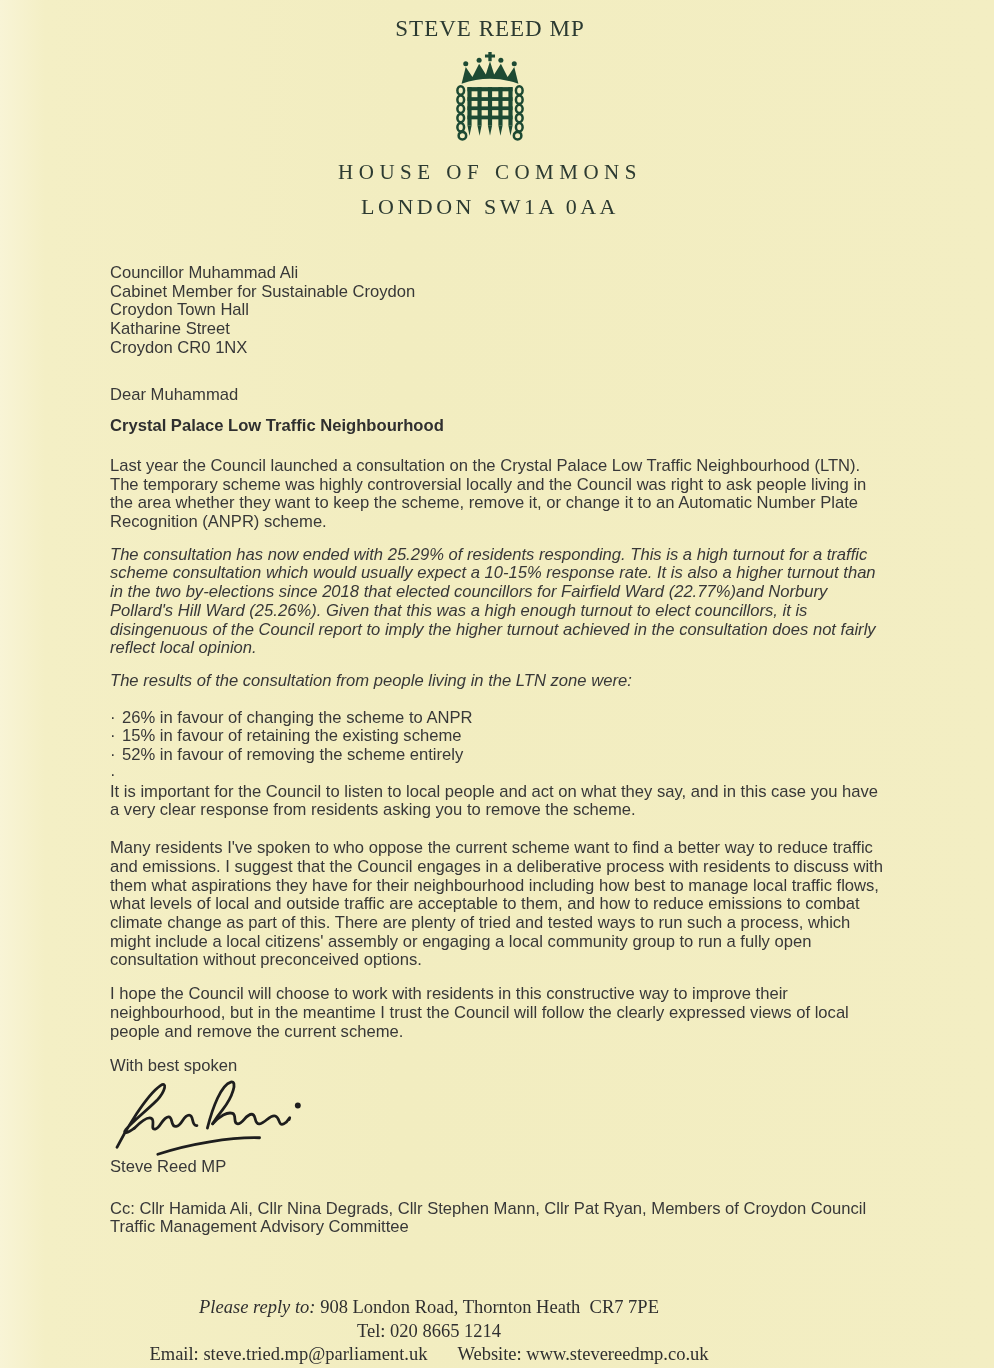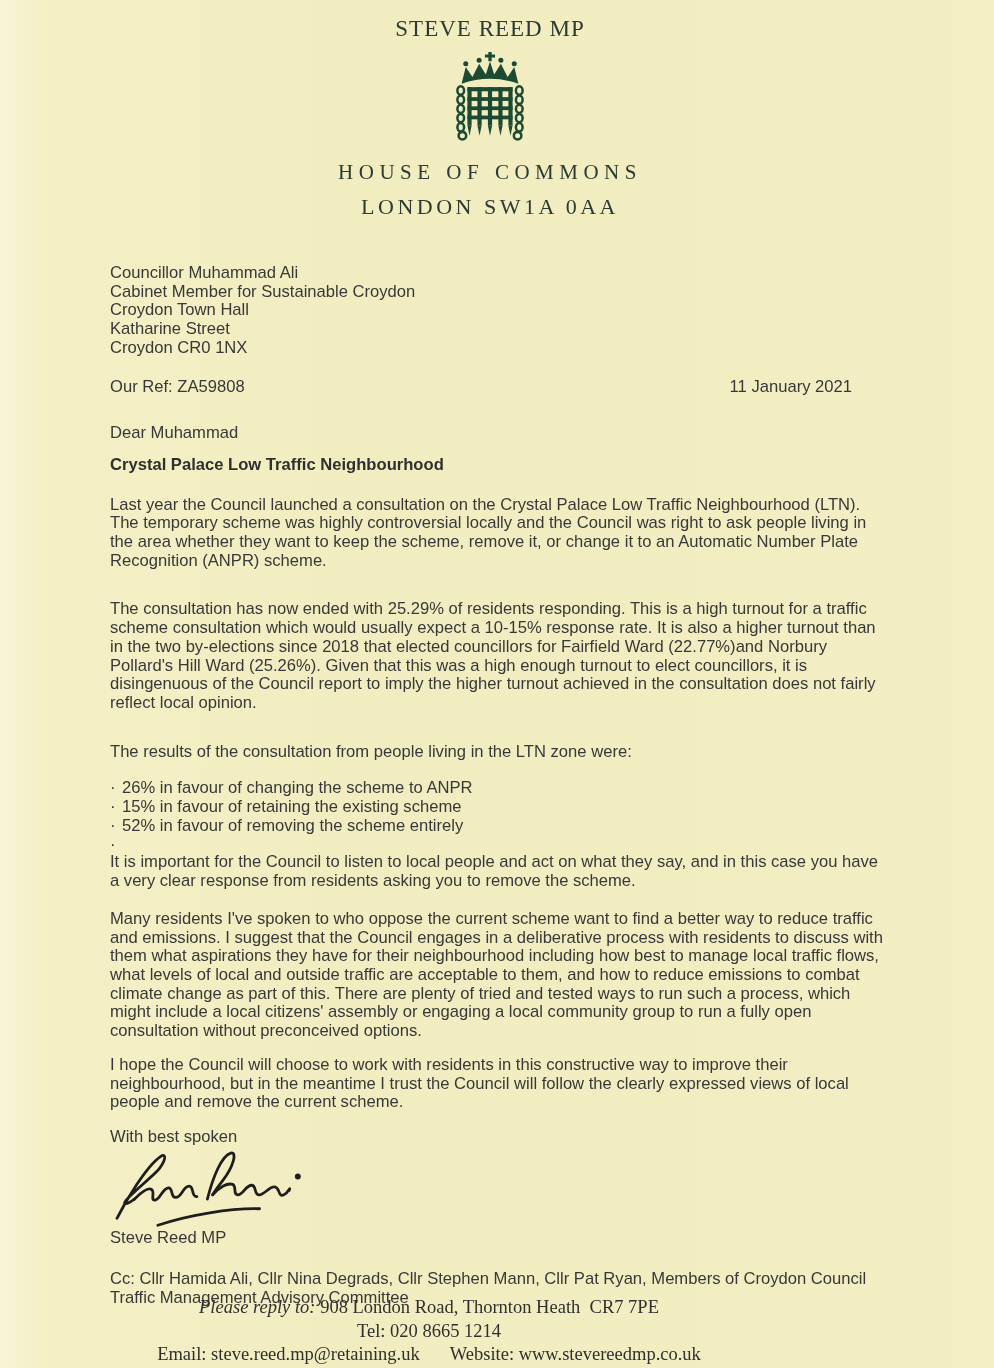--- a/index.html
+++ b/index.html
@@ -56,21 +56,21 @@
   .recipient div { white-space: nowrap; }
   .ref-row {
     margin-top: 20px;
     display: flex;
     justify-content: space-between;
   }
   .ref-row .date { margin-right: 36px; }
   .salutation { margin-top: 28px; }
   .subject { margin-top: 13px; font-weight: bold; color: #2f2f2f; }
   .para-1 { margin-top: 21px; }
-  .para { margin-top: 30px; }
+  .para { margin-top: 14px; font-style: italic; }
   .bullets { margin-top: 18px; }
   .bullet-row { display: flex; }
   .bullet-row .marker { width: 12px; flex: 0 0 12px; }
   .stray-dot { margin-top: 3px; height: 13px; line-height: 13px; }
   .para-tight { margin-top: 2px; }
   .para-many { margin-top: 19px; }
   .para-hope { margin-top: 15px; }
   .closing { margin-top: 16px; }
   .sig-wrap { margin-top: 0px; margin-left: -10px; height: 80px; }
   .signer { margin-top: 2px; }
@@ -155,24 +155,20 @@
   <div class="letter-body">
 
     <div class="recipient">
       <div>Councillor Muhammad Ali</div>
       <div>Cabinet Member for Sustainable Croydon</div>
       <div>Croydon Town Hall</div>
       <div>Katharine Street</div>
       <div>Croydon CR0 1NX</div>
     </div>
 
-    <div class="ref-row">
-      <span>Our Ref: ZA59808</span>
-      <span class="date">11 January 2021</span>
-    </div>
 
     <div class="salutation">Dear Muhammad</div>
 
     <div class="subject">Crystal Palace Low Traffic Neighbourhood</div>
 
     <div class="para-1">Last year the Council launched a consultation on the Crystal Palace Low Traffic Neighbourhood (LTN). The temporary scheme was highly controversial locally and the Council was right to ask people living in the area whether they want to keep the scheme, remove it, or change it to an Automatic Number Plate Recognition (ANPR) scheme.</div>
 
     <div class="para">The consultation has now ended with 25.29% of residents responding. This is a high turnout for a traffic scheme consultation which would usually expect a 10-15% response rate. It is also a higher turnout than in the two by-elections since 2018 that elected councillors for Fairfield Ward (22.77%)and Norbury Pollard's Hill Ward (25.26%). Given that this was a high enough turnout to elect councillors, it is disingenuous of the Council report to imply the higher turnout achieved in the consultation does not fairly reflect local opinion.</div>
 
     <div class="para">The results of the consultation from people living in the LTN zone were:</div>
@@ -226,17 +222,17 @@
     <div class="cc-block">Cc: Cllr Hamida Ali, Cllr Nina Degrads, Cllr Stephen Mann, Cllr Pat Ryan, Members of Croydon Council Traffic Management Advisory Committee</div>
 
   </div>
 
   <div class="page-footer">
     <div>
       <span class="italic">Please reply to:</span><span class="pre"> 908 London Road, Thornton Heath  CR7 7PE</span>
     </div>
     <div>Tel: 020 8665 1214</div>
     <div>
-      <span>Email: steve.reed.mp@retaining.uk</span><span class="footer-gap"></span><span>Website: www.stevereedmp.co.uk</span>
+      <span>Email: steve.tried.mp@parliament.uk</span><span class="footer-gap"></span><span>Website: www.stevereedmp.co.uk</span>
     </div>
   </div>
 
 </div>
 
 </body></html>

